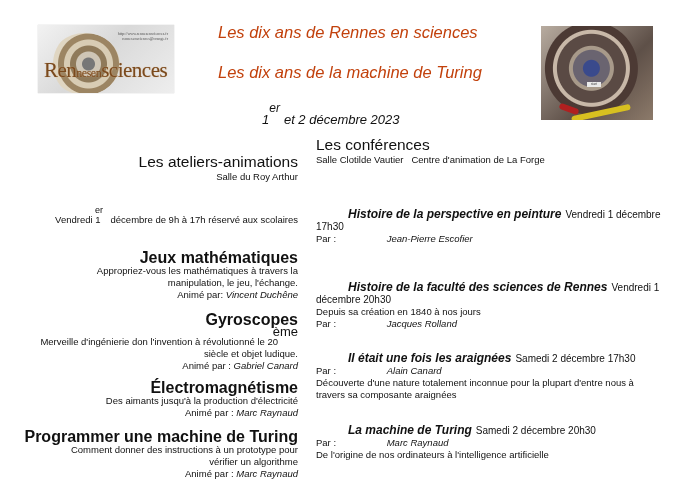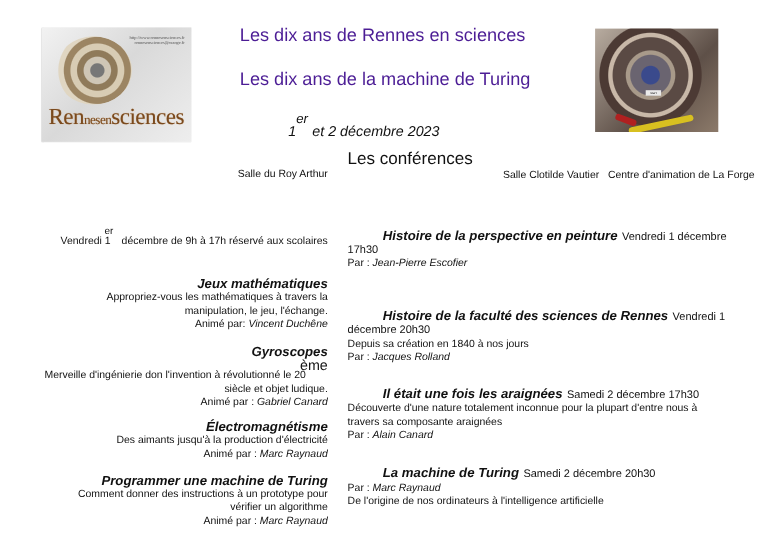--- a/index.html
+++ b/index.html
@@ -12,21 +12,21 @@
       height: 492px;
       position: relative;
       overflow: hidden;
       font-family: "Liberation Sans", sans-serif;
       color: #111111;
     }
     .abs { position: absolute; }
 
     
     .logo {
-      left: 38px; top: 25px; width: 136px; height: 104px;
+      left: 38px; top: 25px; width: 136px; height: 68px;
       background: linear-gradient(135deg, #f2f2f2 0%, #d9d9d9 45%, #eeeeee 100%);
       box-shadow: 0 0 1px #bbb;
       overflow: hidden;
     }
     .logo .spiral {
       position: absolute; left: 12px; top: 8px; width: 70px; height: 62px;
       border-radius: 50%;
       background: radial-gradient(circle at 55% 50%, #777 0 6px, #cfc6b6 7px 12px, #8f7a5a 13px 18px, #d8ccb4 19px 24px, #9c8563 25px 30px, #e0d6c2 31px 35px, transparent 36px);
     }
     .logo .url {
@@ -51,22 +51,22 @@
     }
     .photo .label {
       position: absolute; left: 46px; top: 56px; width: 14px; height: 5px;
       background: #eaeaea; font-size: 3px; color:#333; text-align:center;
     }
     .photo .wire1 { position:absolute; left:30px; bottom:4px; width:60px; height:6px; background:#d8c020; border-radius:3px; transform: rotate(-12deg); }
     .photo .wire2 { position:absolute; left:18px; bottom:8px; width:20px; height:6px; background:#b02020; border-radius:3px; transform: rotate(20deg); }
 
     
     .title {
-      font-size: 16.5px; color: #4c1d95;
-      left: 218px; width: 270px; white-space: nowrap;
+      font-size: 16.5px; color: #c2410c;
+      left: 218px; width: 270px; white-space: nowrap; font-style: italic;
     }
     .title1 { top: 23px; }
     .title2 { top: 63px; }
 
     .dates {
       left: 262px; top: 100px; font-size: 13px; font-style: italic; white-space: nowrap;
     }
     .dates .num { position: relative; top: 12px; }
     .dates .sup { position: relative; top: 0px; font-size: 12px; margin-left: 0px; }
     .dates .rest { position: relative; top: 12px; margin-left: 4px; text-align: right; }
@@ -83,32 +83,32 @@
       font-size: 9.5px; line-height: 12px;
     }
     .schedule .sup-line { height: 10px; position: relative; }
     .schedule .sup { position: absolute; right: 195px; top: 0px; font-size: 9px; }
     .schedule .line1 .gap { display:inline-block; width: 10px; }
 
     .workshop {
       position: absolute; right: 398px; width: 290px; text-align: right;
       font-size: 9.5px; line-height: 12px;
     }
-    .workshop .wtitle { font-weight: bold; font-style: italic; font-size: 12px; line-height: 14px; }
+    .workshop .wtitle { font-weight: bold; font-size: 16px; line-height: 14px; }
     .workshop .by em { font-style: italic; }
 
     
     .right-col { left: 316px; top: 136px; width: 370px; }
     .conf {
       position: absolute; left: 316px; width: 375px;
       font-size: 9.5px; line-height: 12px;
     }
     .conf .ctitle { font-weight: bold; font-style: italic; font-size: 12px; margin-left: 32px; }
     .conf .cdate { font-size: 10px; margin-left: 4px; }
-    .conf em { font-style: italic; }
+    .conf em { font-style: italic; margin-left: 48px; }
   </style>
 </head>
 <body>
 
 <div class="abs logo">
   <div class="spiral"></div>
   <div class="url">
     <div>http://www.rennesensciences.fr</div>
     <div>rennesensciences@orange.fr</div>
   </div>
@@ -121,20 +121,21 @@
   <div class="wire2"></div>
 </div>
 
 <div class="abs title title1">Les dix ans de Rennes en sciences</div>
 <div class="abs title title2">Les dix ans de la machine de Turing</div>
 <div class="abs dates">
   <span class="num">1</span><span class="sup">er</span><span class="rest">et 2 décembre 2023</span>
 </div>
 
 <div class="abs left-col">
+  <div class="section-title">Les ateliers-animations</div>
   <div class="section-sub">Salle du Roy Arthur</div>
 </div>
 
 <div class="abs schedule">
   <div class="sup-line">
     <span class="sup">er</span>
   </div>
   <div class="line1">
     <span>Vendredi 1</span><span class="gap"></span><span>décembre de 9h à 17h réservé aux scolaires</span>
   </div>
@@ -163,37 +164,37 @@
 
 <div class="workshop" style="top:430px;">
   <div class="wtitle">Programmer une machine de Turing</div>
   <div>Comment donner des instructions à un prototype pour</div>
   <div>vérifier un algorithme</div>
   <div class="by"><span>Animé par :</span> <em>Marc Raynaud</em></div>
 </div>
 
 <div class="abs right-col">
   <div class="section-title">Les conférences</div>
-  <div class="section-sub" style="white-space:pre;text-align:right;">Salle Clotilde Vautier   Centre d'animation de La Forge</div>
+  <div class="section-sub" style="white-space:pre;">Salle Clotilde Vautier   Centre d'animation de La Forge</div>
 </div>
 
 <div class="conf" style="top:208px;">
   <div><span class="ctitle">Histoire de la perspective en peinture</span><span class="cdate">Vendredi 1 décembre 17h30</span></div>
   <div><span>Par :</span> <em>Jean-Pierre Escofier</em></div>
 </div>
 
 <div class="conf" style="top:281px;">
   <div><span class="ctitle">Histoire de la faculté des sciences de Rennes</span><span class="cdate">Vendredi 1 décembre 20h30</span></div>
   <div>Depuis sa création en 1840 à nos jours</div>
   <div><span>Par :</span> <em>Jacques Rolland</em></div>
 </div>
 
 <div class="conf" style="top:352px;">
   <div><span class="ctitle">Il était une fois les araignées</span><span class="cdate">Samedi 2 décembre 17h30</span></div>
+  <div><span>Par :</span> <em>Alain Canard</em></div>
   <div style="width:340px;">Découverte d'une nature totalement inconnue pour la plupart d'entre nous à travers sa composante araignées</div>
-  <div><span>Par :</span> <em>Alain Canard</em></div>
 </div>
 
 <div class="conf" style="top:424px;">
   <div><span class="ctitle">La machine de Turing</span><span class="cdate">Samedi 2 décembre 20h30</span></div>
   <div><span>Par :</span> <em>Marc Raynaud</em></div>
   <div>De l'origine de nos ordinateurs à l'intelligence artificielle</div>
 </div>
 
 </body></html>

